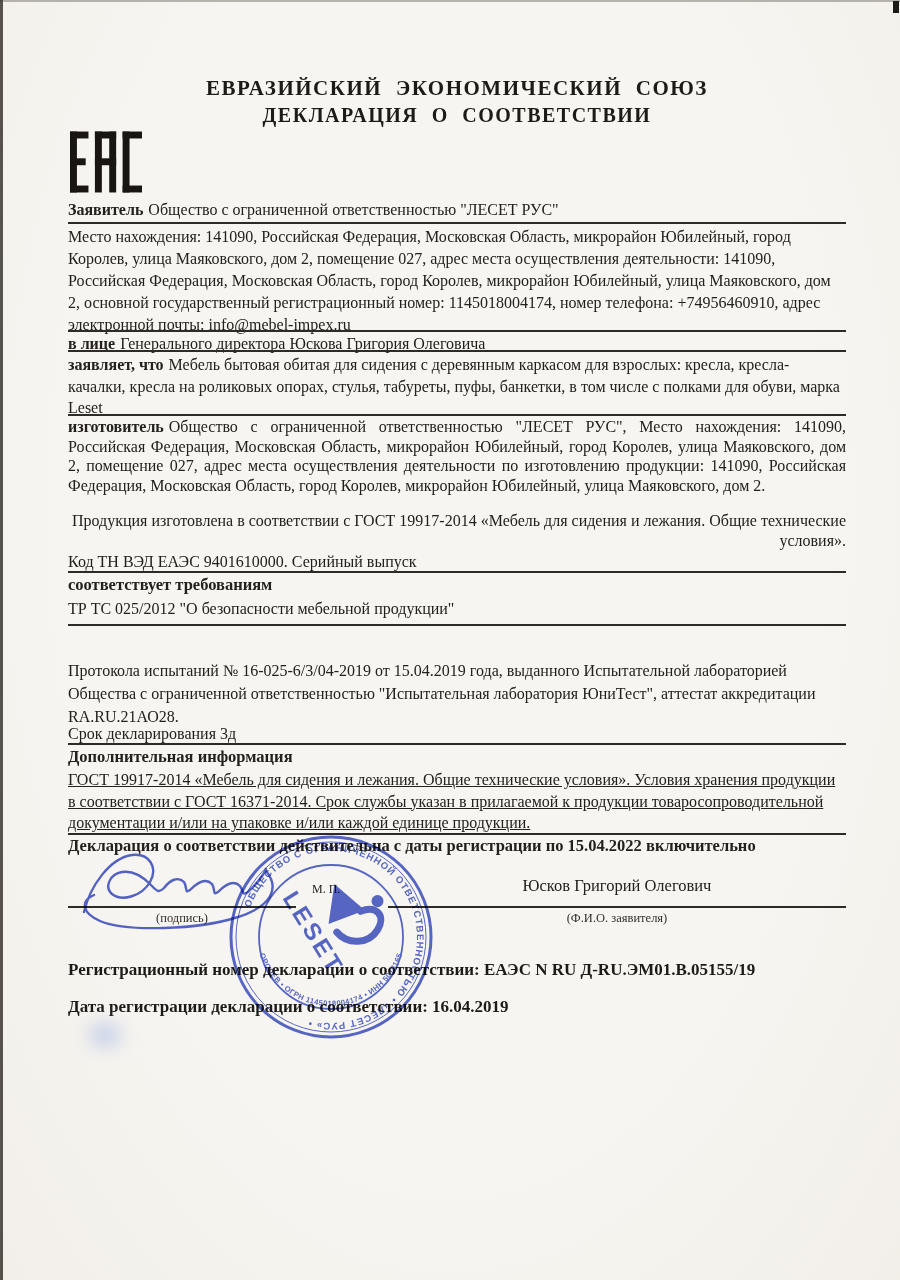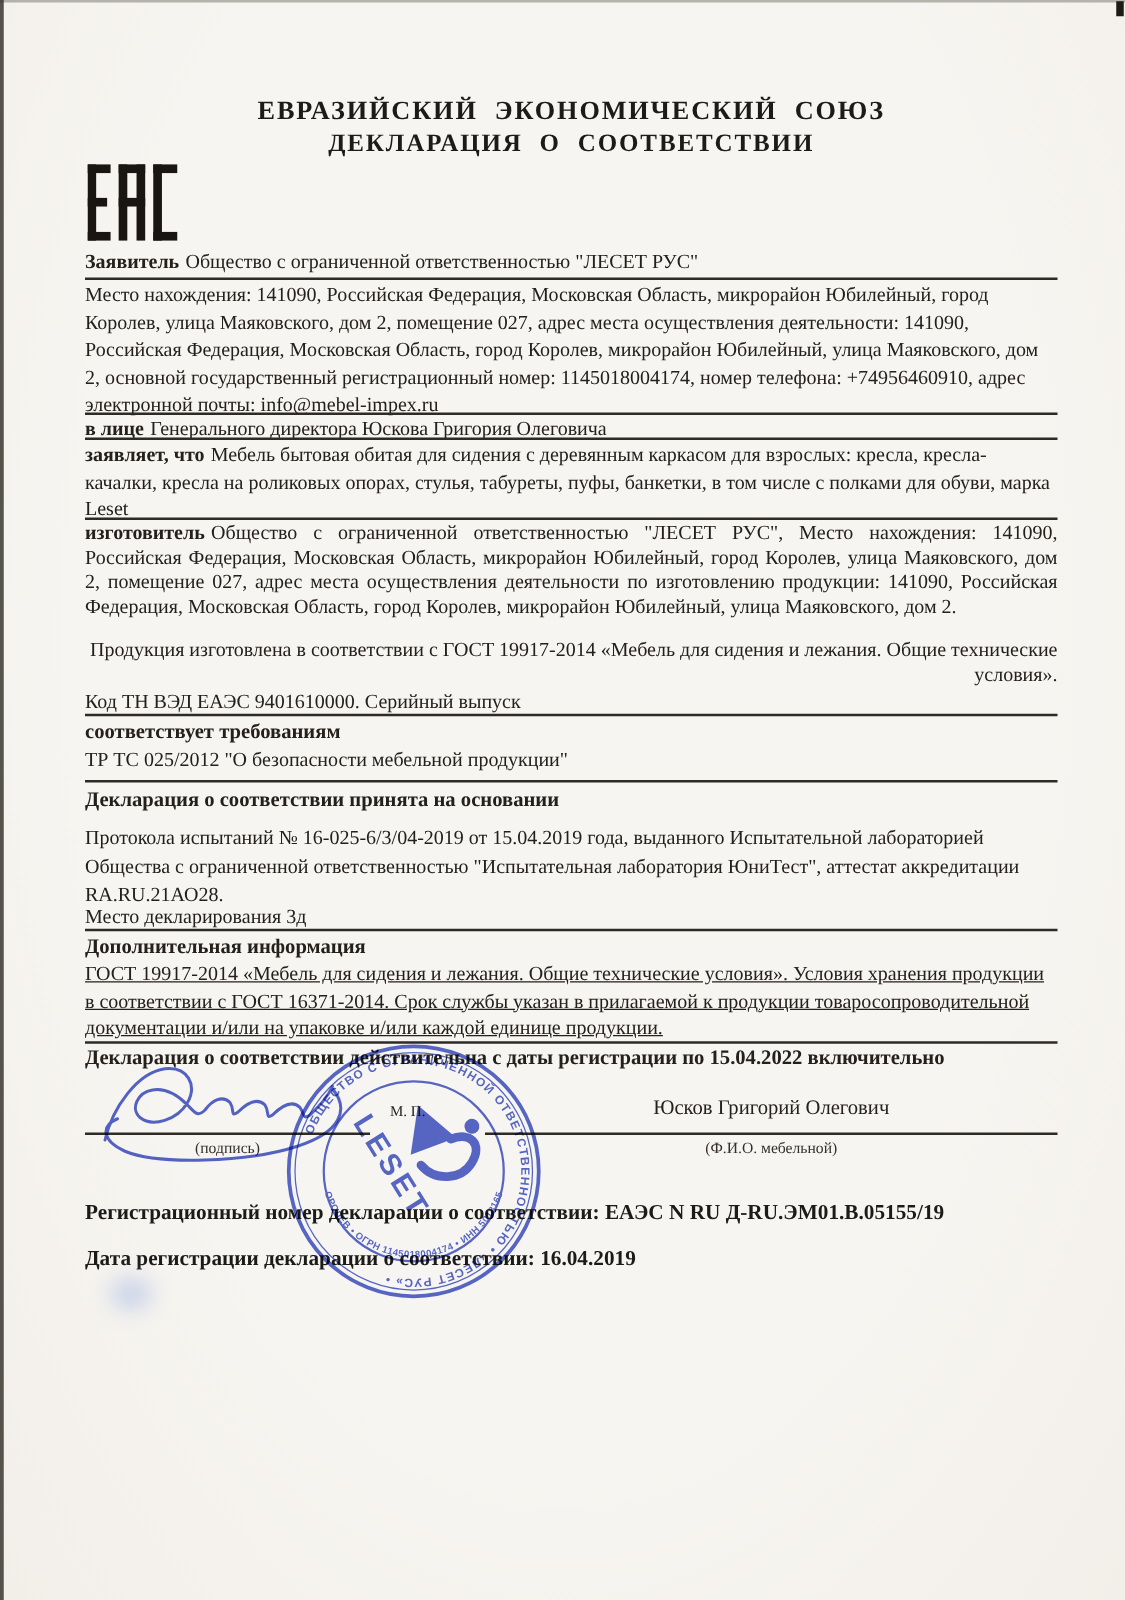--- a/index.html
+++ b/index.html
@@ -89,37 +89,36 @@
       <span class="lbl">изготовитель</span><span>Общество с ограниченной ответственностью "ЛЕСЕТ РУС", Место нахождения: 141090, Российская Федерация, Московская Область, микрорайон Юбилейный, город Королев, улица Маяковского, дом 2, помещение 027, адрес места осуществления деятельности по изготовлению продукции: 141090, Российская Федерация, Московская Область, город Королев, микрорайон Юбилейный, улица Маяковского, дом 2.</span>
     </div>
     <div class="abs body-txt" style="top:511px; line-height:20px;text-align:right;">Продукция изготовлена в соответствии с ГОСТ 19917-2014 «Мебель для сидения и лежания. Общие технические условия».</div>
     <div class="abs body-txt" style="top:551px;">Код ТН ВЭД ЕАЭС 9401610000. Серийный выпуск</div>
     <div class="hr hr-thin" style="top:571px;"></div>
 
     <div class="abs hdr" style="top:575px;">соответствует требованиям</div>
     <div class="abs body-txt" style="top:598px;">ТР ТС 025/2012 "О безопасности мебельной продукции"</div>
     <div class="hr" style="top:624px;"></div>
 
-    <div class="abs hdr" style="top:630px;">Декларация о соответствии принята на основании</div>
     <div class="abs body-txt" style="top:659px; line-height:23px;">Протокола испытаний № 16-025-6/3/04-2019 от 15.04.2019 года, выданного Испытательной лабораторией Общества с ограниченной ответственностью "Испытательная лаборатория ЮниТест", аттестат аккредитации RA.RU.21АО28.</div>
-    <div class="abs body-txt" style="top:723px;">Место декларирования 3д</div>
+    <div class="abs body-txt" style="top:723px;">Срок декларирования 3д</div>
     <div class="hr hr-thin" style="top:743px;"></div>
 
     <div class="abs hdr" style="top:747px;">Дополнительная информация</div>
     <div class="abs body-txt" style="top:769px; line-height:21.5px;text-decoration:underline;">ГОСТ 19917-2014 «Мебель для сидения и лежания. Общие технические условия».  Условия хранения продукции в соответствии с ГОСТ 16371-2014. Срок службы указан в прилагаемой к продукции товаросопроводительной документации и/или на упаковке и/или каждой единице продукции.</div>
     <div class="hr hr-thin" style="top:833px;"></div>
 
     <div class="abs hdr" style="top:836px;">Декларация о соответствии  действительна с даты регистрации по 15.04.2022 включительно</div>
 
     <div class="sig-line-left"></div>
     <div class="sig-line-right"></div>
     <div class="abs cap sign-cap">(подпись)</div>
     <div class="mp">М. П.</div>
     <div class="fio">Юсков Григорий Олегович</div>
-    <div class="abs cap fio-cap">(Ф.И.О.  мебельной)</div>
+    <div class="abs cap fio-cap">(Ф.И.О.  заявителя)</div>
 
     <div class="abs reg" style="top:960px;">Регистрационный  номер декларации  о соответствии: ЕАЭС N RU Д-RU.ЭМ01.В.05155/19</div>
     <div class="abs reg" style="top:997px;">Дата регистрации декларации  о соответствии: 16.04.2019</div>
 
     <div class="smudge"></div>
 
     <div class="sig-wrap">
       <svg width="238" height="95" viewBox="0 0 238 95">
         <g fill="none" stroke="#4d5ecb" stroke-width="2.4" stroke-linecap="round" opacity="0.95">
           <path d="M 16,68 C 22,42 42,14 64,11 C 82,9 90,24 82,38 C 74,52 54,58 44,50 C 36,43 42,30 54,28 C 66,26 76,34 82,40 C 88,46 90,50 96,44 C 102,36 110,32 116,38 C 120,44 116,50 122,46 C 130,38 138,34 144,40 C 148,46 144,52 150,48 C 158,40 166,36 172,42 C 176,48 174,52 180,48 C 188,40 194,34 198,25"></path>

